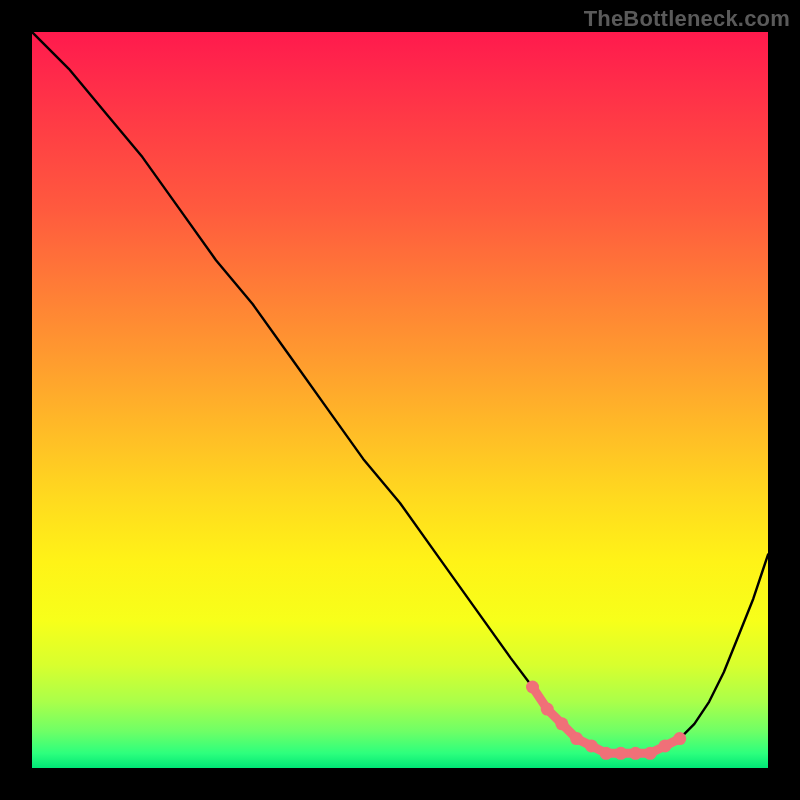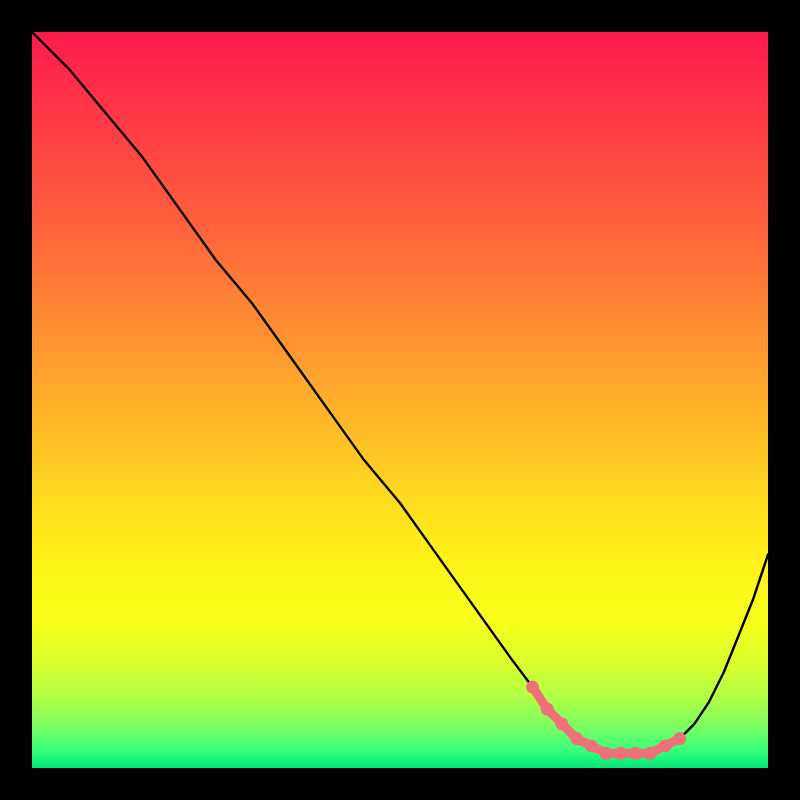--- a/index.html
+++ b/index.html
@@ -59,20 +59,21 @@
     top: 0;
     width: 736px;
     height: 736px;
     pointer-events: none;
   }
 </style>
 </head>
 <body>
 
 <div class="frame">
+  <div class="watermark">TheBottleneck.com</div>
   <div class="plot">
     <svg class="curve" viewBox="0 0 736 736">
       <path id="curve-path" fill="none" stroke="#000000" stroke-width="2.4" stroke-linejoin="round" stroke-linecap="round" d="M0.0 0.0 L36.8 36.8 L73.6 81.0 L110.4 125.1 L147.2 176.6 L184.0 228.2 L220.8 272.3 L257.6 323.8 L294.4 375.4 L331.2 426.9 L368.0 471.0 L404.8 522.6 L441.6 574.1 L478.4 625.6 L500.5 655.0 L515.2 677.1 L529.9 691.8 L544.6 706.6 L559.4 713.9 L574.1 721.3 L588.8 721.3 L603.5 721.3 L618.2 721.3 L633.0 713.9 L647.7 706.6 L662.4 691.8 L677.1 669.8 L691.8 640.3 L706.6 603.5 L721.3 566.7 L736.0 522.6 "></path>
       <g id="marker-group">
           <path d="M500.5 655.0 L515.2 677.1 L529.9 691.8 L544.6 706.6 L559.4 713.9 L574.1 721.3 L588.8 721.3 L603.5 721.3 L618.2 721.3 L633.0 713.9 L647.7 706.6 " fill="none" stroke="#f07078" stroke-width="9" stroke-linecap="round" stroke-linejoin="round"></path>
           <circle cx="500.5" cy="655.0" r="6.5" fill="#f07078"></circle>
           <circle cx="515.2" cy="677.1" r="6.5" fill="#f07078"></circle>
           <circle cx="529.9" cy="691.8" r="6.5" fill="#f07078"></circle>
           <circle cx="544.6" cy="706.6" r="6.5" fill="#f07078"></circle>
           <circle cx="559.4" cy="713.9" r="6.5" fill="#f07078"></circle>

